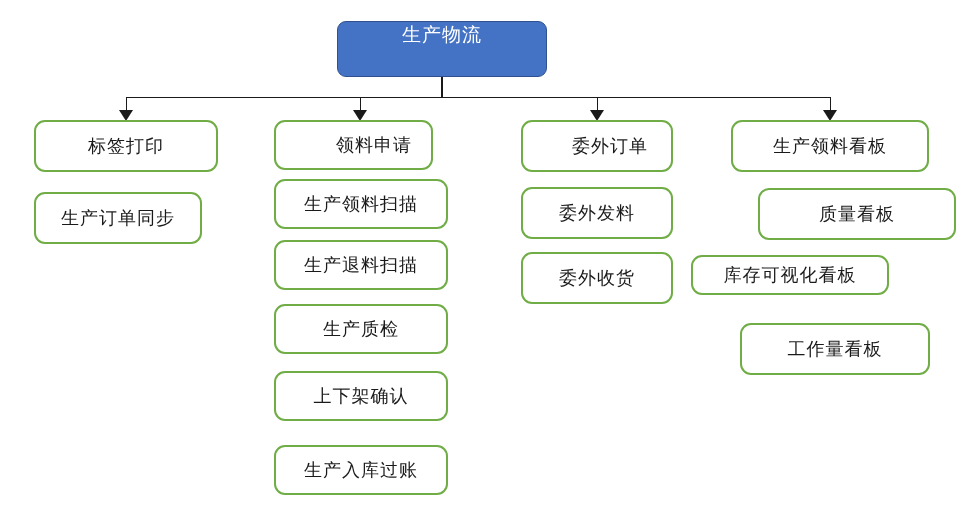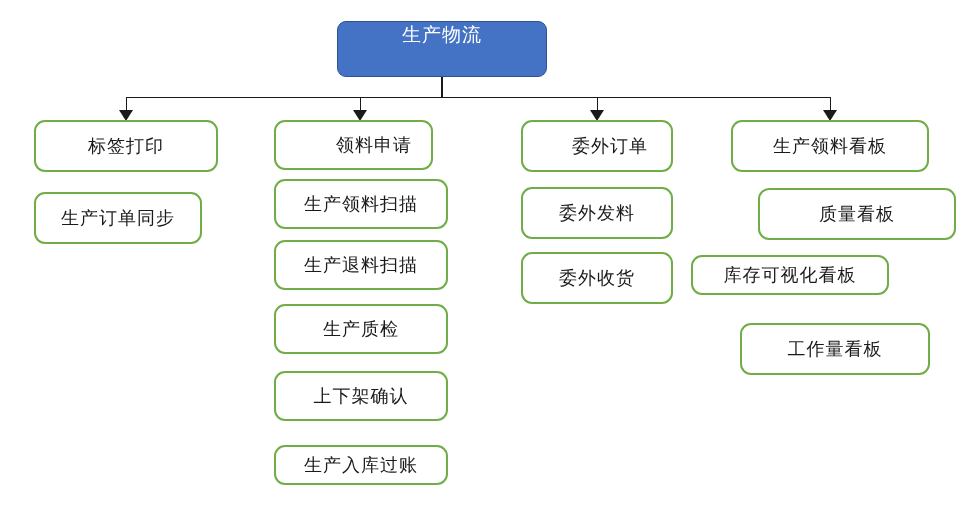--- a/index.html
+++ b/index.html
@@ -122,21 +122,21 @@
   </div>
   <div class="leaf" style="left:274px; top:240px; width:174px; height:50px;">
     <span>生产退料扫描</span>
   </div>
   <div class="leaf" style="left:274px; top:304px; width:174px; height:50px;">
     <span>生产质检</span>
   </div>
   <div class="leaf" style="left:274px; top:371px; width:174px; height:50px;">
     <span>上下架确认</span>
   </div>
-  <div class="leaf" style="left:274px; top:445px; width:174px; height:40px;">
+  <div class="leaf" style="left:274px; top:445px; width:174px; height:50px;">
     <span>生产入库过账</span>
   </div>
 
   <div class="leaf" style="left:521px; top:120px; width:152px; height:52px;padding-left:26px;">
     <span>委外订单</span>
   </div>
   <div class="leaf" style="left:521px; top:187px; width:152px; height:52px;">
     <span>委外发料</span>
   </div>
   <div class="leaf" style="left:521px; top:252px; width:152px; height:52px;">

